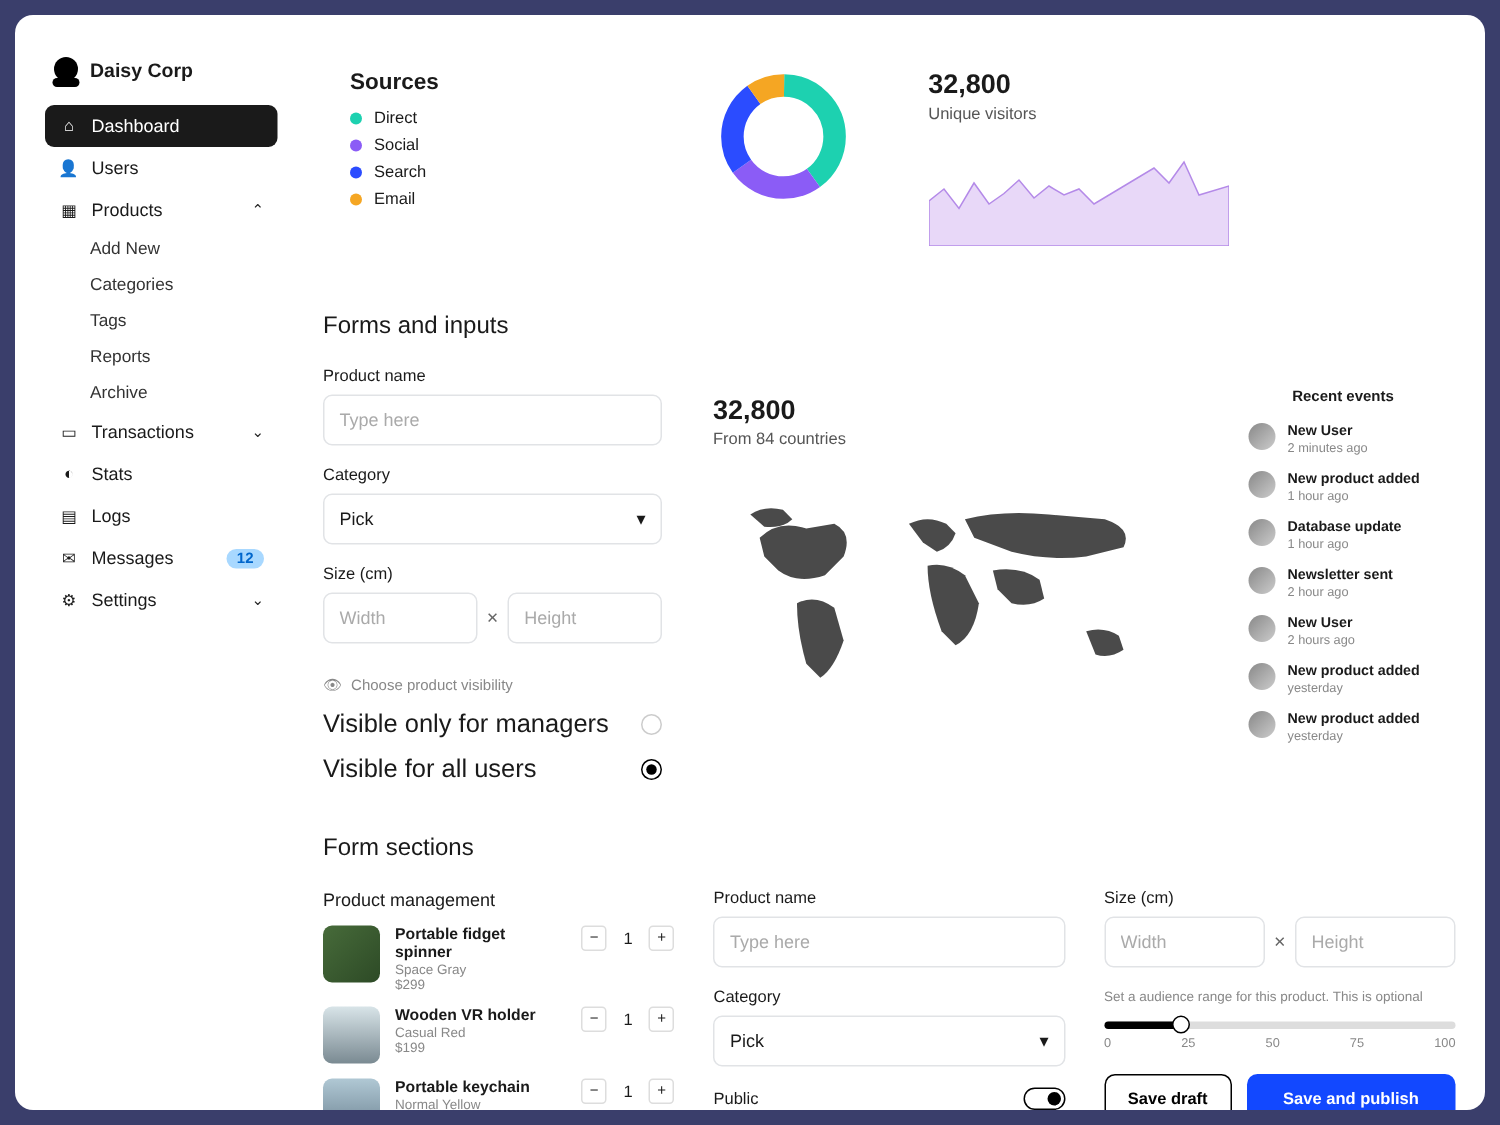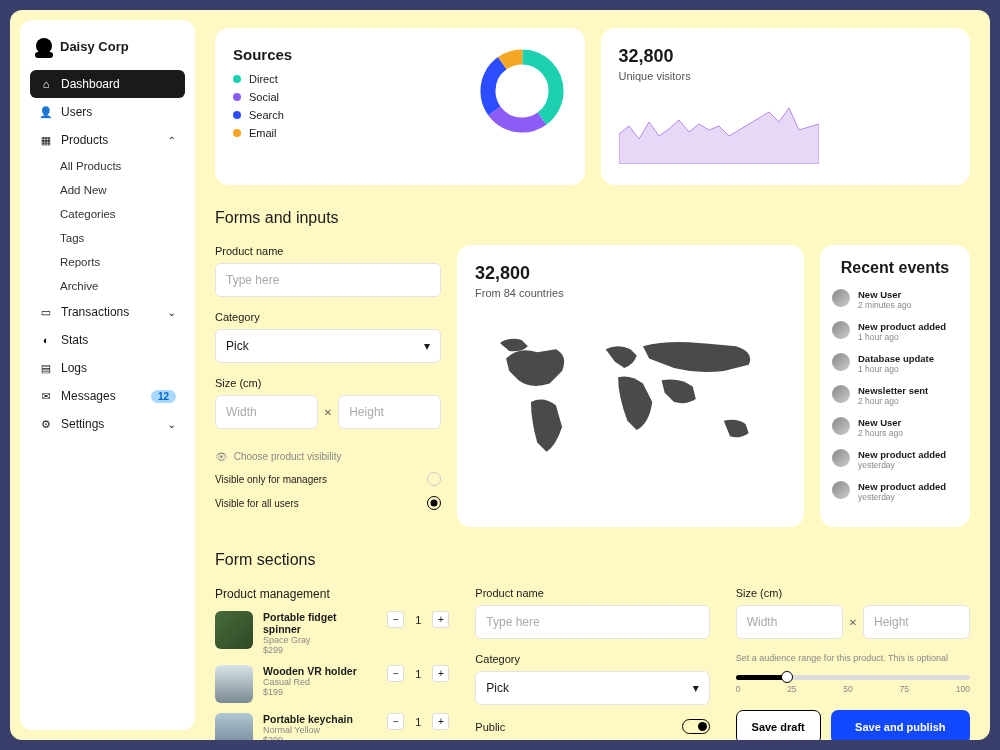--- a/index.html
+++ b/index.html
@@ -1,17 +1,17 @@
 <!DOCTYPE html>
 <html><head>
 <meta charset="utf-8">
 <style>
 * { margin: 0; padding: 0; box-sizing: border-box; }
 body { font-family: -apple-system, BlinkMacSystemFont, 'Segoe UI', sans-serif; background: #3a3e6b; padding: 10px; font-size: 12px; color: #1a1a1a; }
-.app { background: #fef9c3; border-radius: 12px; display: flex; height: 730px; overflow: hidden; }
+.app { background: #ffffff; border-radius: 12px; display: flex; height: 730px; overflow: hidden; }
 .sidebar { width: 175px; background: #fff; border-radius: 12px; margin: 10px 0 10px 10px; padding: 14px 10px; }
 .logo { display: flex; align-items: center; gap: 8px; padding: 4px 6px; margin-bottom: 12px; }
 .logo-icon { width: 16px; height: 16px; background: #000; border-radius: 50%; position: relative; }
 .logo-icon::after { content: ''; position: absolute; bottom: -4px; left: -1px; width: 18px; height: 6px; background: #000; border-radius: 3px; }
 .logo-text { font-weight: 700; font-size: 13px; }
 .nav-item { display: flex; align-items: center; padding: 7px 9px; border-radius: 6px; cursor: pointer; gap: 8px; position: relative; }
 .nav-item.active { background: #1a1a1a; color: #fff; }
 .nav-item-label { flex: 1; font-size: 12px; }
 .nav-icon { width: 14px; height: 14px; display: flex; align-items: center; justify-content: center; font-size: 11px; }
 .nav-sub { padding: 6px 9px 6px 30px; cursor: pointer; font-size: 11.5px; color: #333; }
@@ -30,27 +30,27 @@
 .forms-row { display: flex; gap: 16px; margin-bottom: 24px; }
 .forms-col { width: 226px; }
 .label { font-size: 11px; margin-bottom: 6px; display: block; }
 .input, .select { width: 100%; padding: 9px 10px; border: 1px solid #e1e3e6; border-radius: 6px; font-size: 12px; background: #fff; }
 .input::placeholder { color: #aaa; }
 .field { margin-bottom: 14px; }
 .size-row { display: flex; align-items: center; gap: 6px; }
 .size-row .input { flex: 1; }
 .size-x { font-size: 10px; color: #666; }
 .visibility-hdr { display: flex; align-items: center; gap: 6px; font-size: 10px; color: #888; margin: 22px 0 10px; }
-.radio-row { display: flex; align-items: center; justify-content: space-between; margin-bottom: 10px; font-size: 10px; }
+.radio-row { display: flex; align-items: center; justify-content: space-between; margin-bottom: 10px; font-size: 17px; }
 .radio { width: 14px; height: 14px; border: 1.5px solid #ccc; border-radius: 50%; position: relative; cursor: pointer; }
 .radio.checked { border-color: #000; }
 .radio.checked::after { content: ''; position: absolute; width: 7px; height: 7px; background: #000; border-radius: 50%; top: 50%; left: 50%; transform: translate(-50%, -50%); }
 .map-card { flex: 1; background: #fff; border-radius: 14px; padding: 18px; }
 .events-card { width: 150px; background: #fff; border-radius: 14px; padding: 14px 12px; }
-.events-title { text-align: center; font-size: 16px; font-weight: 600; margin-bottom: 12px; }
+.events-title { text-align: center; font-size: 10px; font-weight: 600; margin-bottom: 12px; }
 .event { display: flex; gap: 8px; margin-bottom: 11px; }
 .event-avatar { width: 18px; height: 18px; border-radius: 50%; background: linear-gradient(135deg, #888, #ccc); flex-shrink: 0; }
 .event-txt { flex: 1; }
 .event-name { font-size: 9.5px; font-weight: 700; }
 .event-time { font-size: 8.5px; color: #888; }
 .bottom-row { display: flex; gap: 26px; }
 .bottom-col { flex: 1; }
 .bottom-label { font-size: 12px; margin-bottom: 10px; }
 .product-item { display: flex; align-items: flex-start; gap: 10px; margin-bottom: 10px; }
 .product-img { width: 38px; height: 38px; border-radius: 6px; background: linear-gradient(135deg, #476b3a, #2d4a26); flex-shrink: 0; }
@@ -92,21 +92,20 @@
     </div>
     <div class="nav-item">
       <span class="nav-icon">👤</span>
       <span class="nav-item-label">Users</span>
     </div>
     <div class="nav-item">
       <span class="nav-icon">▦</span>
       <span class="nav-item-label">Products</span>
       <span class="chevron">⌃</span>
     </div>
-    <div class="nav-sub">All Products</div>
     <div class="nav-sub">Add New</div>
     <div class="nav-sub">Categories</div>
     <div class="nav-sub">Tags</div>
     <div class="nav-sub">Reports</div>
     <div class="nav-sub">Archive</div>
     <div class="nav-item">
       <span class="nav-icon">▭</span>
       <span class="nav-item-label">Transactions</span>
       <span class="chevron">⌄</span>
     </div>

